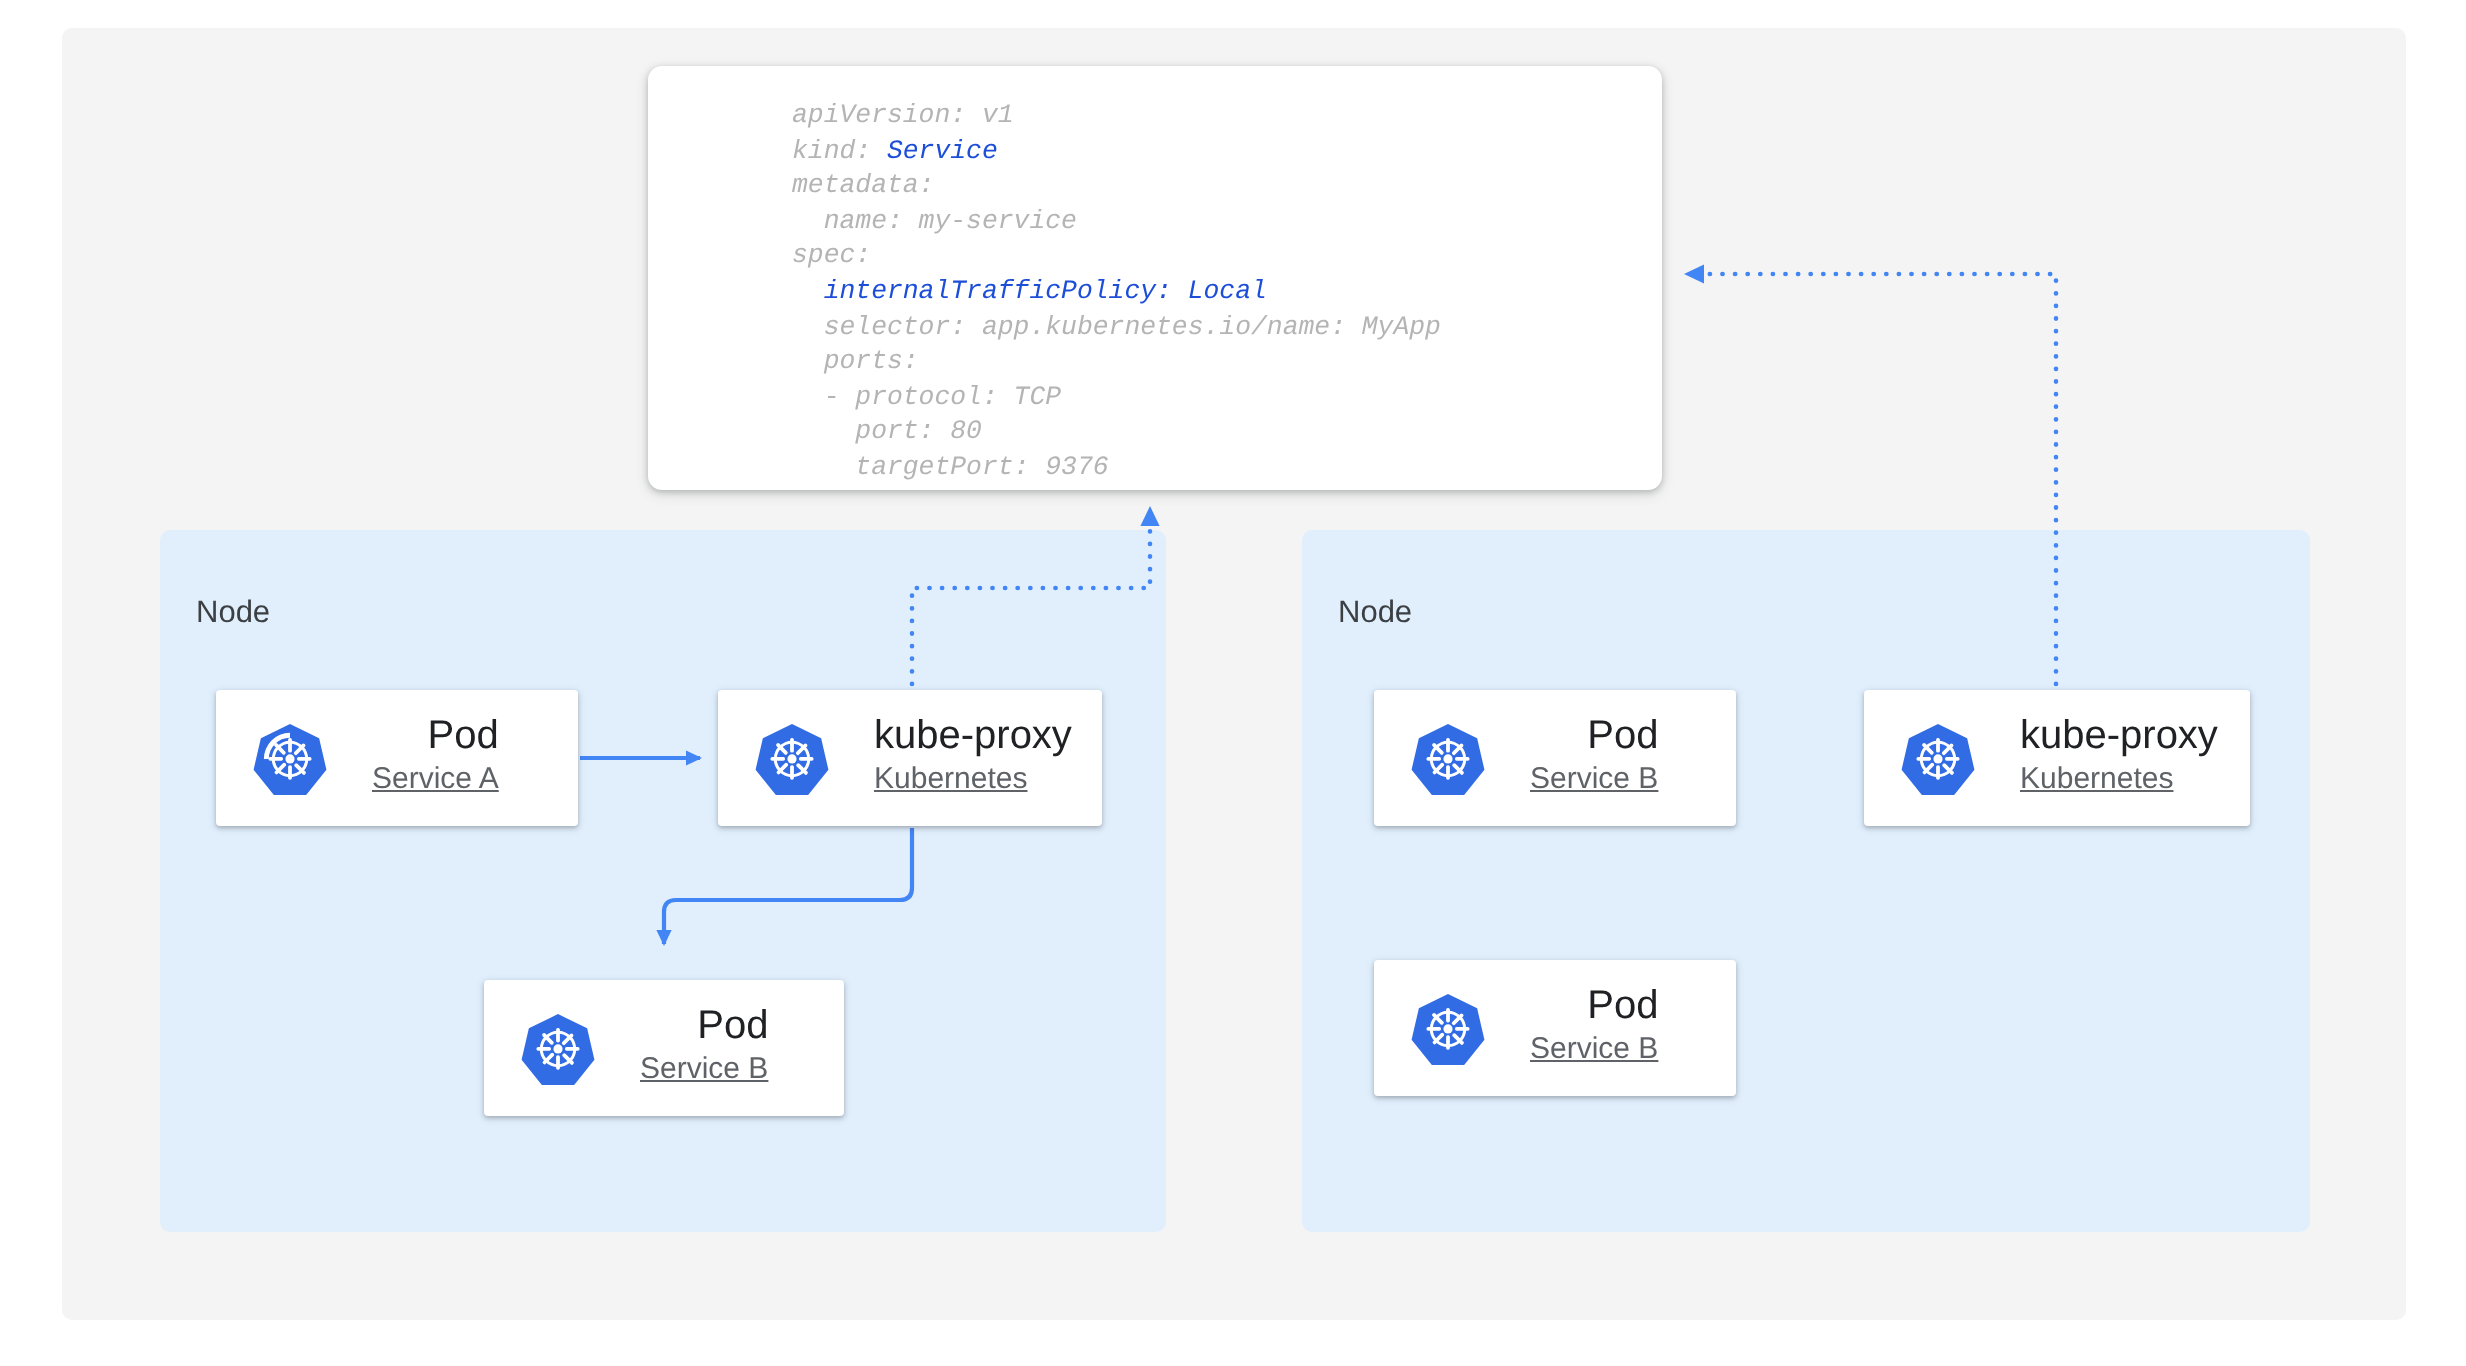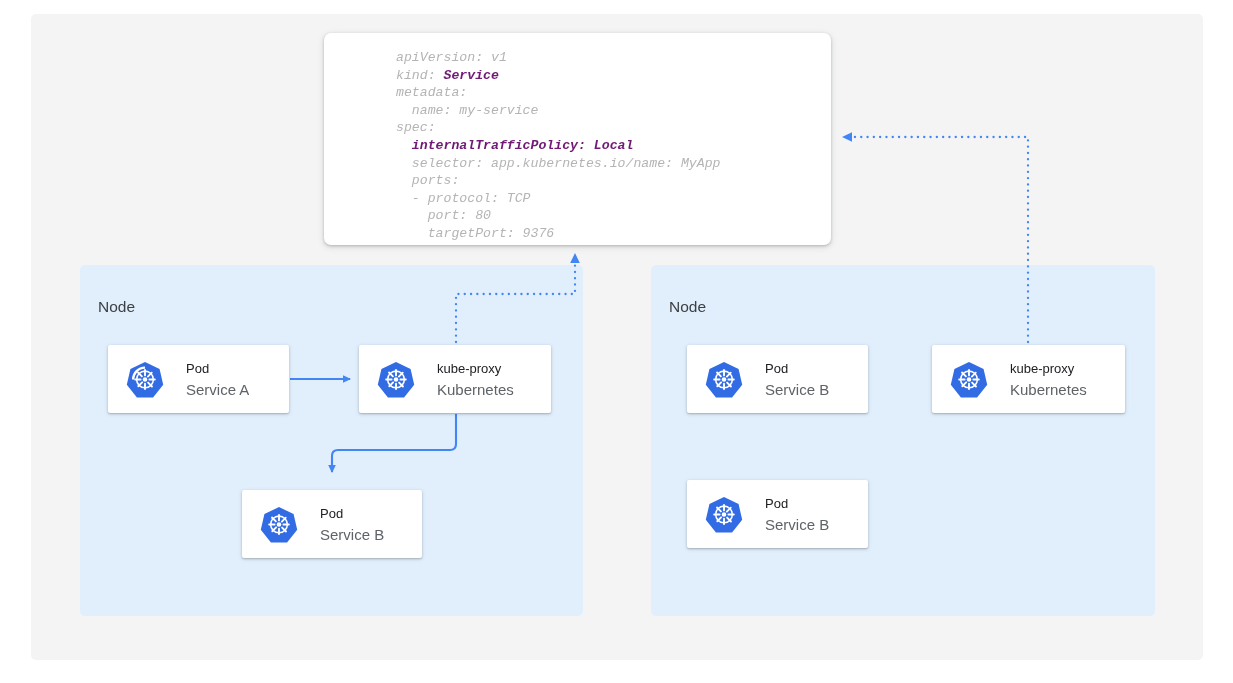--- a/index.html
+++ b/index.html
@@ -52,22 +52,22 @@
     font-family: "Liberation Mono", "DejaVu Sans Mono", monospace;
     font-size: 13.2px;
     line-height: 17.6px;
     font-style: italic;
     color: #b4b4b4;
     white-space: pre;
     letter-spacing: 0px;
   }
   .yaml-line { white-space: pre; }
   .yaml-line b {
-    font-weight: bold;
-    color: #701a75;
+    font-weight: normal;
+    color: #1d4ed8;
     font-style: italic;
   }
 
   
   .node-panel {
     position: absolute;
     background: #e1effd;
     border-radius: 5px;
   }
   #node-left  { left: 80px;  top: 265px; width: 503px; height: 351px; }
@@ -101,28 +101,30 @@
     margin-left: 18px;
   }
   .res-icon svg { display: block; width: 38px; height: 38px; }
   .res-text {
     margin-left: 22px;
     display: flex;
     flex-direction: column;
     justify-content: center;
   }
   .res-title {
-    font-size: 13px;
+    font-size: 20px;
     color: #202124;
     line-height: 21px;
+    text-align: right;
   }
   .res-sub {
     font-size: 15px;
     color: #5f6368;
     line-height: 21px;
+    text-decoration: underline;
   }
 
   
   #card-pod-a        { left: 108px; top: 345px; width: 181px; height: 68px; }
   #card-kubeproxy-l  { left: 359px; top: 345px; width: 192px; height: 68px; }
   #card-pod-b-left   { left: 242px; top: 490px; width: 180px; height: 68px; }
   #card-pod-b-r1     { left: 687px; top: 345px; width: 181px; height: 68px; }
   #card-kubeproxy-r  { left: 932px; top: 345px; width: 193px; height: 68px; }
   #card-pod-b-r2     { left: 687px; top: 480px; width: 181px; height: 68px; }
 

